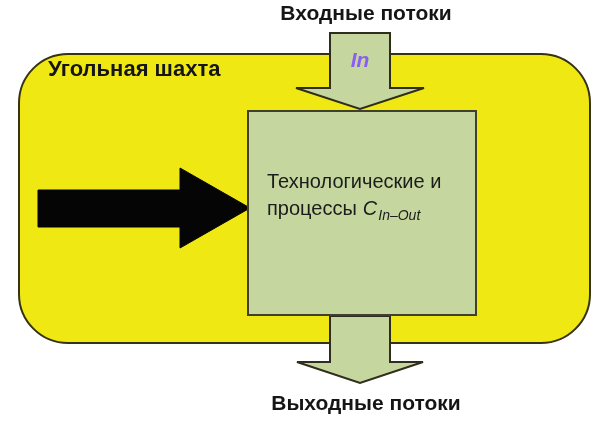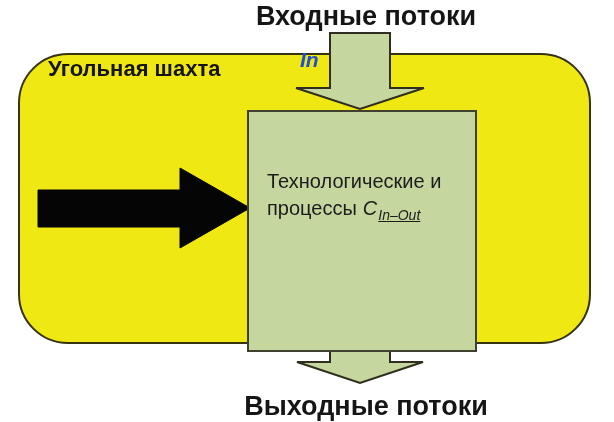--- a/index.html
+++ b/index.html
@@ -14,21 +14,21 @@
     height: 422px;
     background: #ffffff;
     overflow: hidden;
   }
   .abs { position: absolute; }
 
   
   .flow-title {
     width: 250px;
     text-align: center;
-    font-size: 27px;
+    font-size: 21px;
     font-weight: bold;
     color: #151515;
     z-index: 5;
   }
   .top-title    { left: 241px; top: 1px; }
   .bottom-title { left: 241px; top: 391px; }
 
   
   .mine-container {
     left: 18px; top: 53px;
@@ -47,24 +47,25 @@
     z-index: 5;
   }
 
   
   .in-arrow-svg    { left: 290px; top: 31px;  z-index: 2; }
   .out-arrow-svg   { left: 290px; top: 315px; z-index: 2; }
   .control-arrow-svg { left: 36px; top: 166px; z-index: 2; }
 
   .flow-arrow-label {
     width: 120px;
+    text-align: center;
     font-size: 21px;
     font-weight: bold;
     font-style: italic;
-    color: #1d4ed8;
+    color: #8b5cf6;
     z-index: 5;
   }
   .in-label  { left: 300px; top: 48px; }
   .out-label { left: 300px; top: 324px; }
 
   .control-label {
     left: 40px; top: 197px;
     width: 170px;
     text-align: center;
     font-size: 19px;
@@ -73,21 +74,21 @@
     white-space: nowrap;
   }
   .control-var {
     font-style: italic;
     margin-left: 5px;
   }
 
   
   .process-box {
     left: 247px; top: 110px;
-    width: 230px; height: 242px;
+    width: 230px; height: 206px;
     background: #c5d79e;
     border: 2px solid #40402e;
     box-sizing: border-box;
     z-index: 3;
   }
   .process-text {
     position: absolute;
     left: 18px; top: 56px;
     font-size: 20px;
     line-height: 27px;
@@ -96,21 +97,20 @@
   }
   .process-var {
     font-style: italic;
     margin-left: 6px;
   }
   .process-sub {
     font-style: italic;
     font-size: 14px;
     vertical-align: -5px;
     margin-left: 1px;
-    text-decoration: underline;
   }
 </style>
 </head>
 <body>
 
 <div class="canvas">
 
   <div class="abs flow-title top-title">Входные потоки</div>
 
   <div class="abs mine-container"></div>

